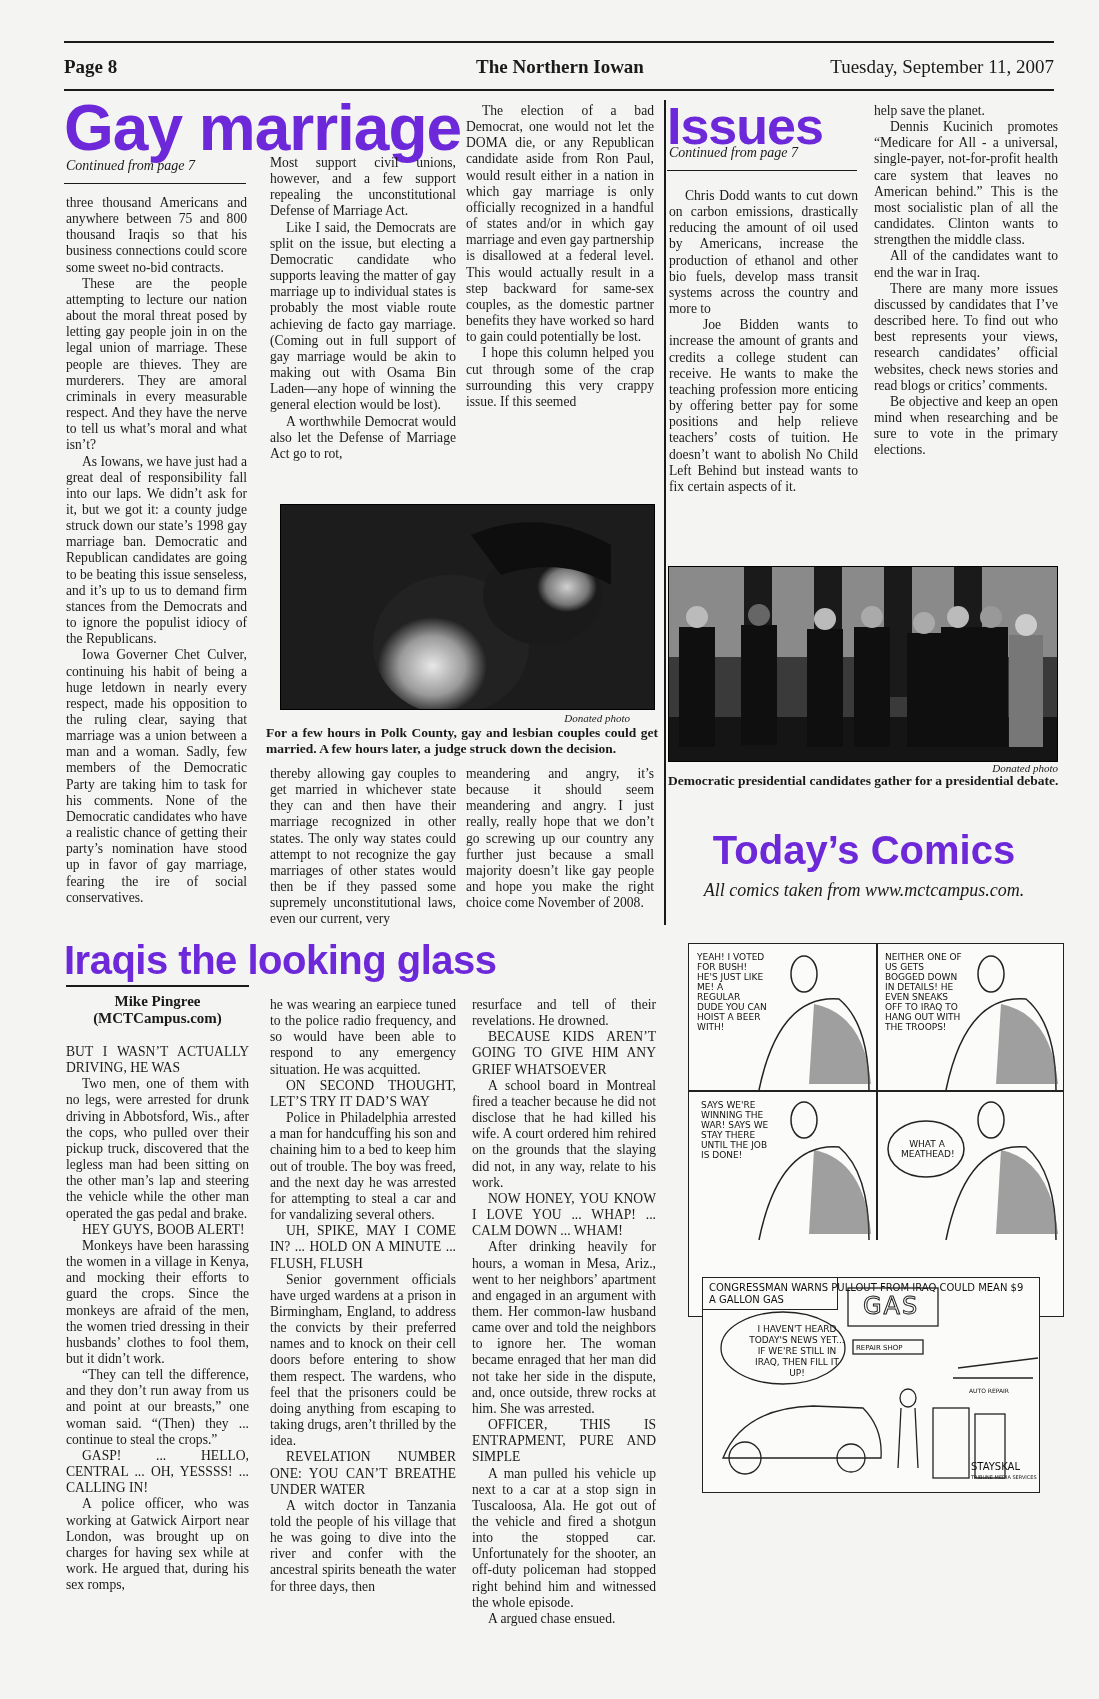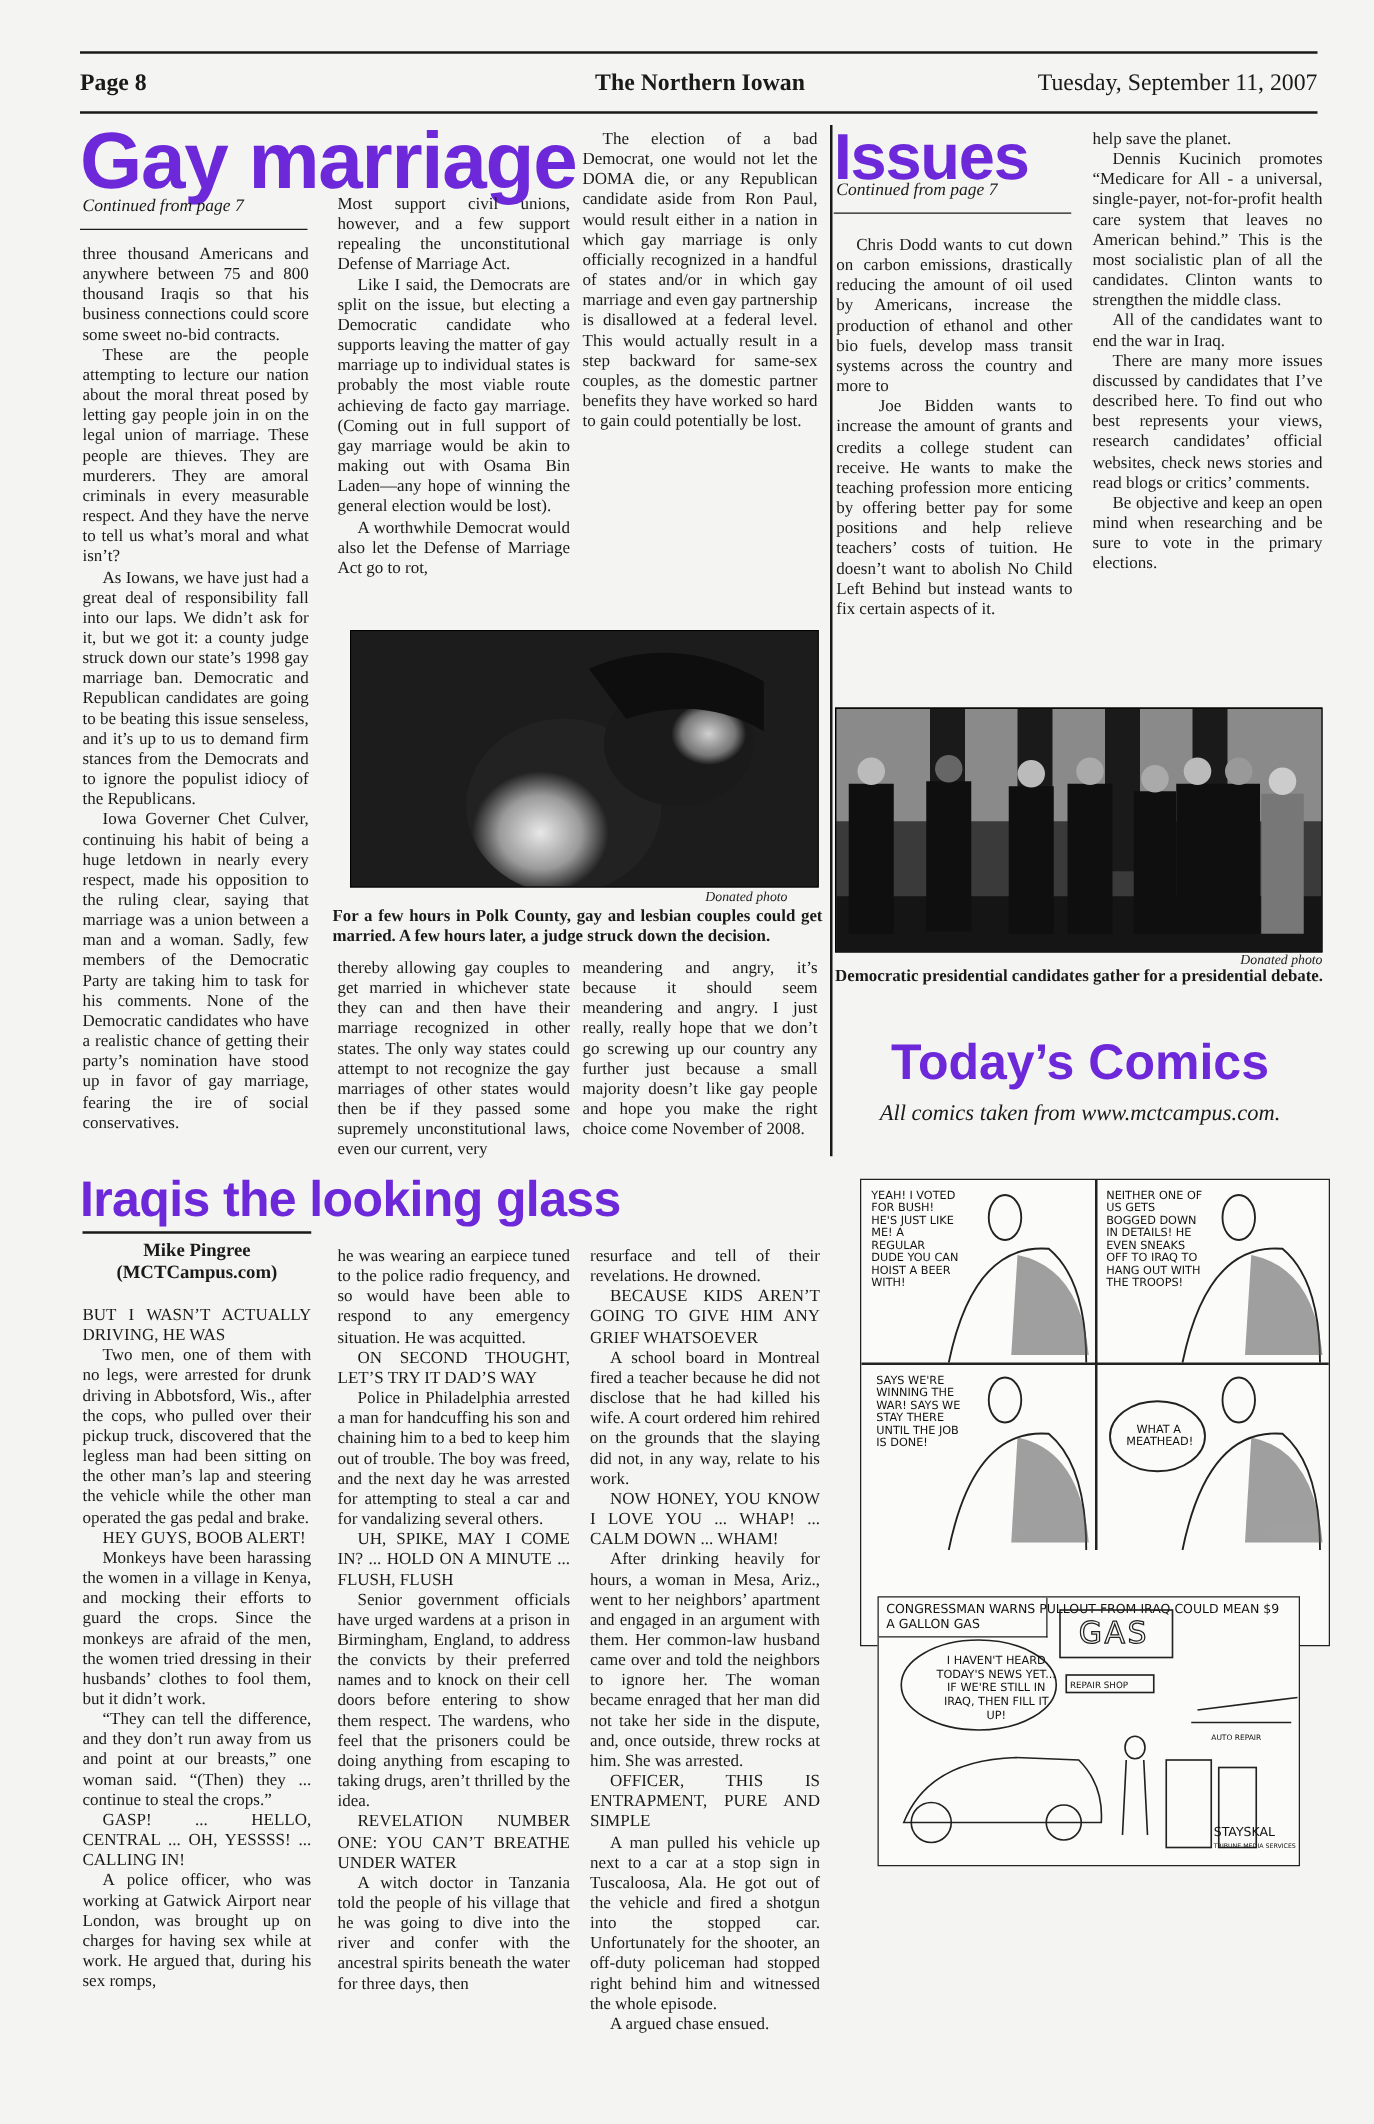--- a/index.html
+++ b/index.html
@@ -44,20 +44,21 @@
 </div>
 
 <div class="col" style="left:270px; top:155px; width:186px;">
   <p class="noindent">Most support civil unions, however, and a few support repealing the unconstitutional Defense of Marriage Act.</p>
   <p>Like I said, the Democrats are split on the issue, but electing a Democratic candidate who supports leaving the matter of gay marriage up to individual states is probably the most viable route achieving de facto gay marriage. (Coming out in full support of gay marriage would be akin to making out with Osama Bin Laden—any hope of winning the general election would be lost).</p>
   <p>A worthwhile Democrat would also let the Defense of Marriage Act go to rot,</p>
 </div>
 
 <div class="col" style="left:466px; top:103px; width:188px;">
   <p>The election of a bad Democrat, one would not let the DOMA die, or any Republican candidate aside from Ron Paul, would result either in a nation in which gay marriage is only officially recognized in a handful of states and/or in which gay marriage and even gay partnership is disallowed at a federal level. This would actually result in a step backward for same-sex couples, as the domestic partner benefits they have worked so hard to gain could potentially be lost.</p>
+  <p>I hope this column helped you cut through some of the crap surrounding this very crappy issue. If this seemed</p>
 </div>
 
 <div class="photo" style="left:280px; top:504px; width:375px; height:206px;">
   <svg width="375" height="206" viewBox="0 0 375 206">
     <defs>
       <radialGradient id="g1" cx="0.38" cy="0.65" r="0.35">
         <stop offset="0" stop-color="#e8e8e8"></stop>
           <stop offset="0.6" stop-color="#9a9a9a"></stop>
           <stop offset="1" stop-color="#222"></stop>
       </radialGradient>

